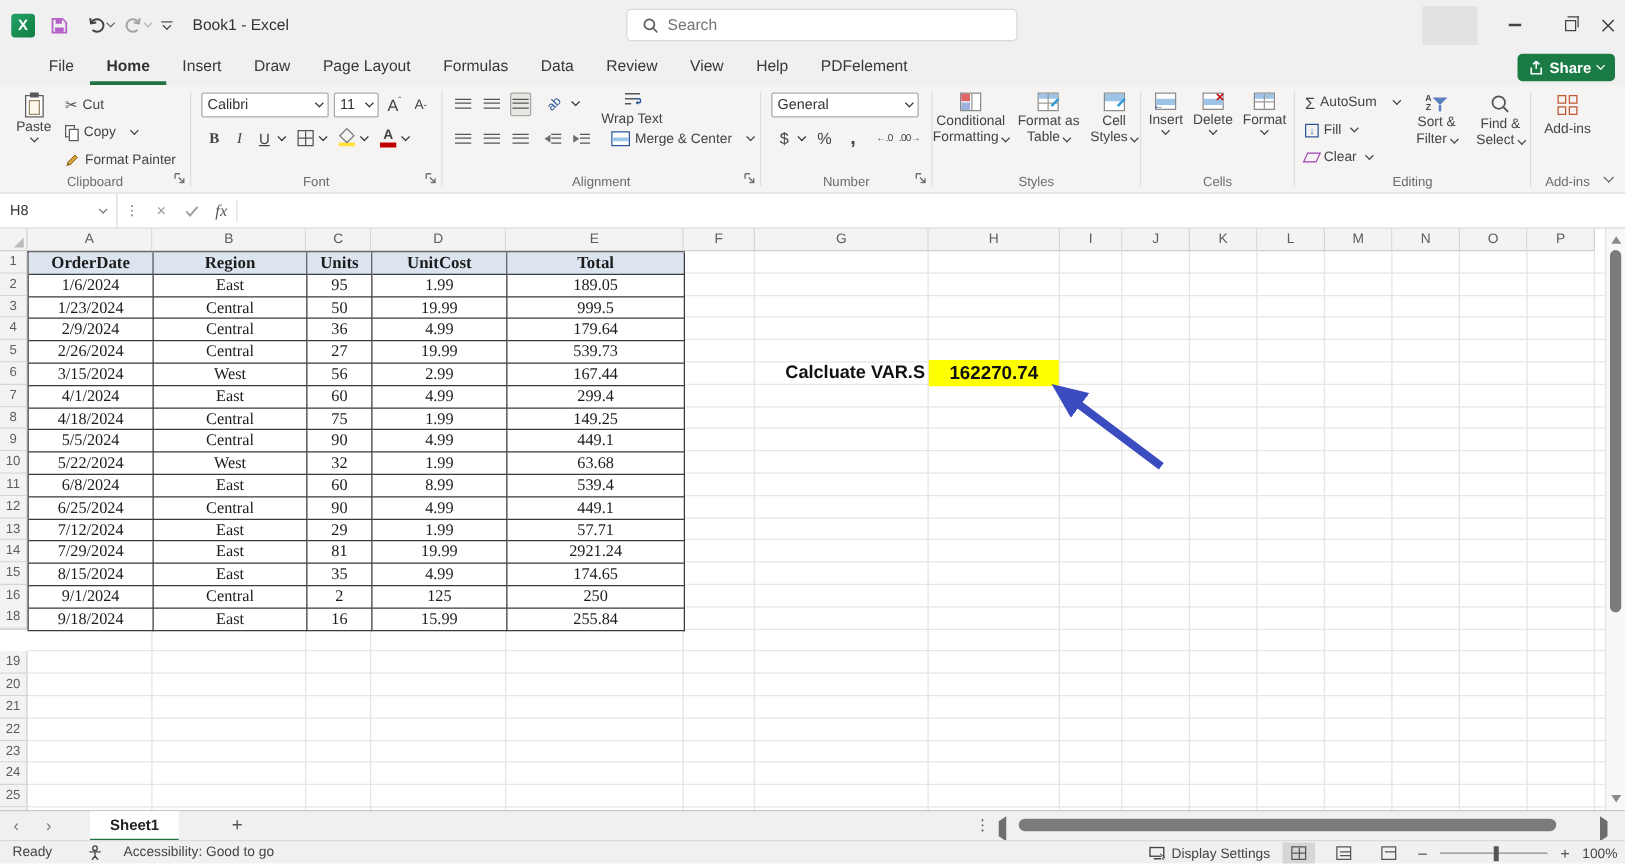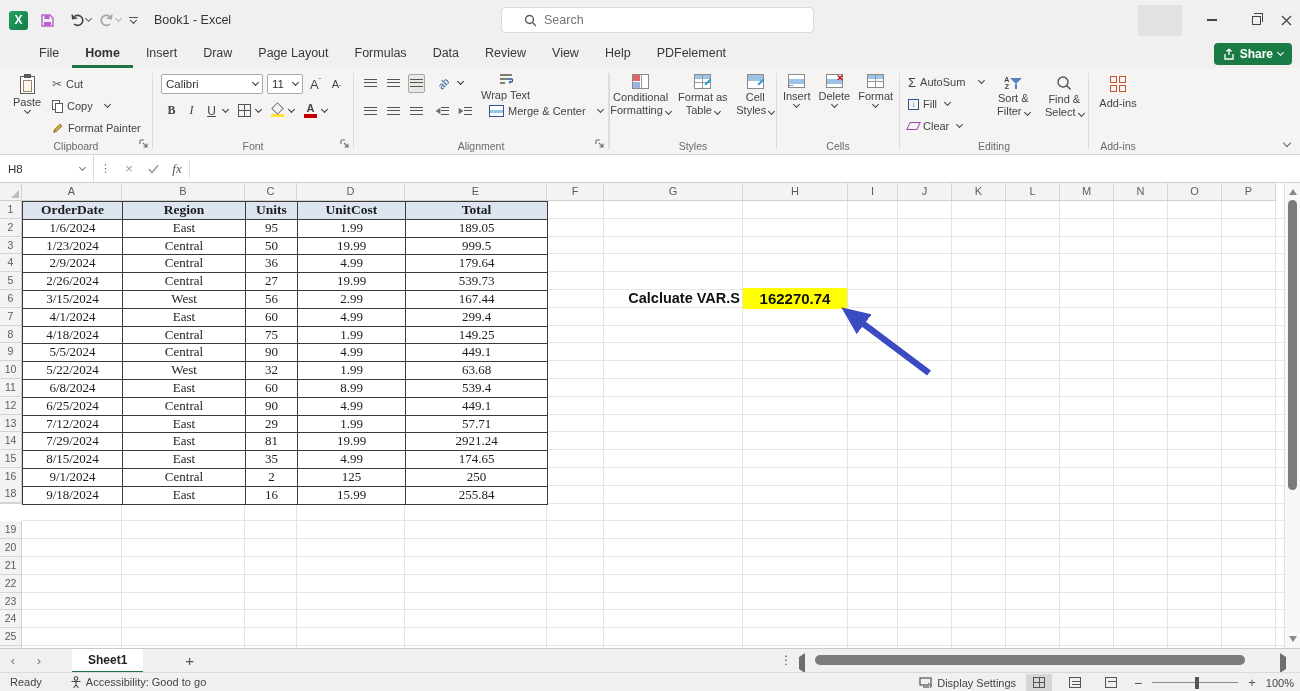--- a/index.html
+++ b/index.html
@@ -7,21 +7,21 @@
   body{font-family:"Liberation Sans",sans-serif;font-size:11px;color:#333;background:#fff;}
   #page{position:relative;width:1300px;height:691px;background:#fff;overflow:hidden;}
   .chev{display:inline-block;width:5px;height:5px;border-right:1.3px solid currentColor;border-bottom:1.3px solid currentColor;transform:rotate(45deg);margin-top:-3px;flex:none;}
   
   #titlebar{position:absolute;left:0;top:0;width:100%;height:40px;background:#f0f0f0;display:flex;align-items:center;}
   #excel-logo{width:19px;height:19px;margin-left:9px;border-radius:3px;background:linear-gradient(135deg,#21a366,#107c41);color:#fff;font-weight:bold;font-size:12px;display:flex;align-items:center;justify-content:center;}
   .qatbtn{display:flex;align-items:center;justify-content:center;height:24px;padding:0 4px;color:#444;}
   .qat-chev{color:#666;margin-left:1px;}
   .disabled{opacity:.45;}
   #doc-title{font-size:12.5px;color:#333;margin-left:12px;}
-  #search-box{position:absolute;left:501px;top:7px;width:313px;height:26px;background:#fff;border:1px solid #d9d9d9;border-radius:4px;display:flex;align-items:center;padding:0 22px;gap:8px;}
+  #search-box{position:absolute;left:501px;top:7px;width:313px;height:26px;background:#fff;border:1px solid #d9d9d9;border-radius:4px;display:flex;align-items:center;padding:0 12px;gap:8px;}
   #search-box input{border:none;outline:none;font-size:12.5px;color:#555;width:100%;background:transparent;font-family:"Liberation Sans",sans-serif;}
   #avatar{position:absolute;left:1138px;top:5px;width:44px;height:31px;background:#e2e2e2;}
   .winbtn{position:absolute;top:0;width:44px;height:40px;display:flex;align-items:center;justify-content:center;color:#444;}
   
   #menubar{position:absolute;left:0;top:40px;width:100%;height:28px;background:#f0f0f0;display:flex;align-items:center;}
   #ribbon-tabs{display:flex;height:28px;padding-left:26px;}
   .mtab{padding:0 13px;line-height:26px;font-size:12.5px;color:#383838;cursor:default;}
   .mtab.active{font-weight:700;border-bottom:3px solid #217346;color:#333;}
   #share-btn{position:absolute;right:8px;top:3px;height:22px;background:#1b7b45;color:#fff;border-radius:4px;display:flex;align-items:center;gap:5px;padding:0 9px;font-size:12px;font-weight:700;}
   #share-btn .chev{border-color:#fff;}
@@ -307,20 +307,40 @@
           <span class="chev" style="margin-left:8px;"></span>
         </div>
       </div>
       <div class="rg-label">Alignment</div>
       <span class="launcher"><svg width="9" height="9">
             <path d="M1 1 H5 M1 1 V5 M4 4 L8 8 M8 4.5 V8 H4.5" stroke="#6e6e6e" stroke-width="1.1" fill="none"></path>
           </svg></span>
     </div>
     <div class="rdiv"></div>
 
+    <div class="rgroup" style="width:136px;">
+      <div style="padding:6px 0 0 8px;">
+        <div class="combo" style="width:118px;">
+            <span>General</span>
+            <span class="chev"></span>
+          </div>
+      </div>
+      <div style="padding:7px 0 0 10px;display:flex;gap:3px;align-items:center;">
+        <span class="glyphbtn" style="font-size:13px;">$</span>
+        <span class="chev"></span>
+        <span class="glyphbtn" style="font-size:13px;margin-left:4px;">%</span>
+        <span class="glyphbtn" style="font-size:16px;font-weight:bold;margin-left:3px;">,</span>
+        <span class="glyphbtn" style="font-size:8px;letter-spacing:-.5px;margin-left:5px;">←.0</span>
+        <span class="glyphbtn" style="font-size:8px;letter-spacing:-.5px;">.00→</span>
+      </div>
+      <div class="rg-label">Number</div>
+      <span class="launcher"><svg width="9" height="9">
+            <path d="M1 1 H5 M1 1 V5 M4 4 L8 8 M8 4.5 V8 H4.5" stroke="#6e6e6e" stroke-width="1.1" fill="none"></path>
+          </svg></span>
+    </div>
     <div class="rdiv"></div>
 
     <div class="rgroup" style="width:166px;">
       <div style="display:flex;justify-content:center;gap:4px;padding-top:2px;">
         <div class="bigbtn" style="width:62px;">
           <span class="minitbl" style="width:17px;height:15px;">
               <i style="left:0;top:0;width:7px;height:6px;background:#e06666;"></i>
               <i style="left:0;top:7px;width:7px;height:6px;background:#9fb1dd;"></i>
               <i style="left:8px;top:0;width:7px;height:13px;border-left:1px solid #999;"></i>
             </span>
@@ -666,21 +686,21 @@
     <div id="sheet-tab">Sheet1</div>
     <span id="new-sheet">+</span>
     <span id="sheet-dots">⋮</span>
     <span style="position:absolute;left:799px;top:8px;"><span class="tri-left" style="transform:scale(.85);"></span></span>
     <div id="hthumb"></div>
     <span style="position:absolute;left:1280px;top:8px;"><span class="tri-right" style="transform:scale(.85);"></span></span>
   </div>
 
   <div id="statusbar">
     <span class="stxt" style="margin-left:10px;">Ready</span>
-    <span style="display:flex;align-items:center;gap:4px;margin-left:28px;">
+    <span style="display:flex;align-items:center;gap:17px;margin-left:28px;">
       <svg width="12" height="12">
           <circle cx="6" cy="2.5" r="1.8" fill="none" stroke="#444" stroke-width="1.1"></circle>
           <path d="M1.5 5.5 H10.5 M6 5 V9 M6 9 L3.5 11.8 M6 9 L8.5 11.8" fill="none" stroke="#444" stroke-width="1.1"></path>
         </svg>
       <span class="stxt">Accessibility: Good to go</span>
     </span>
     <div id="status-right">
       <span style="display:flex;align-items:center;gap:4px;">
         <svg width="14" height="11">
             <rect x="1" y="1" width="11" height="7" fill="none" stroke="#444" stroke-width="1.1"></rect>

